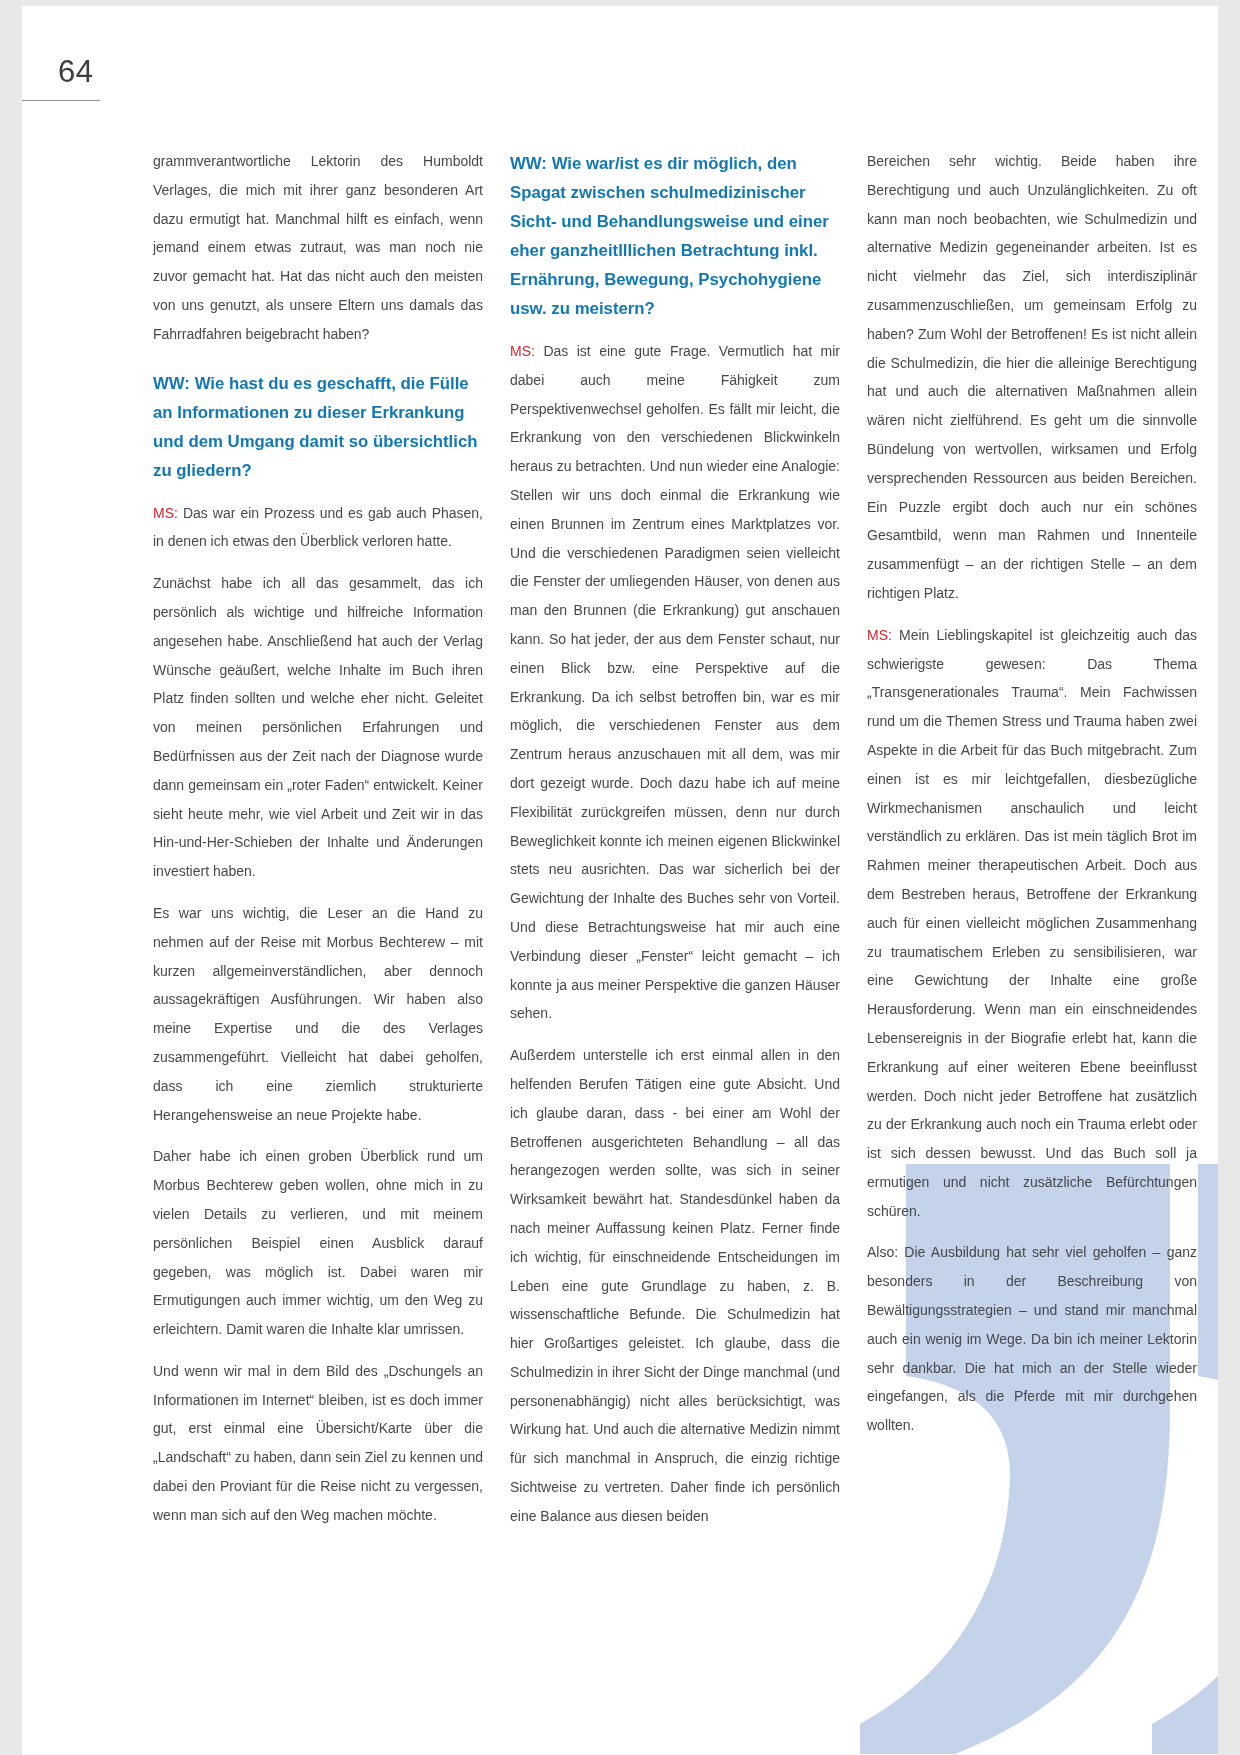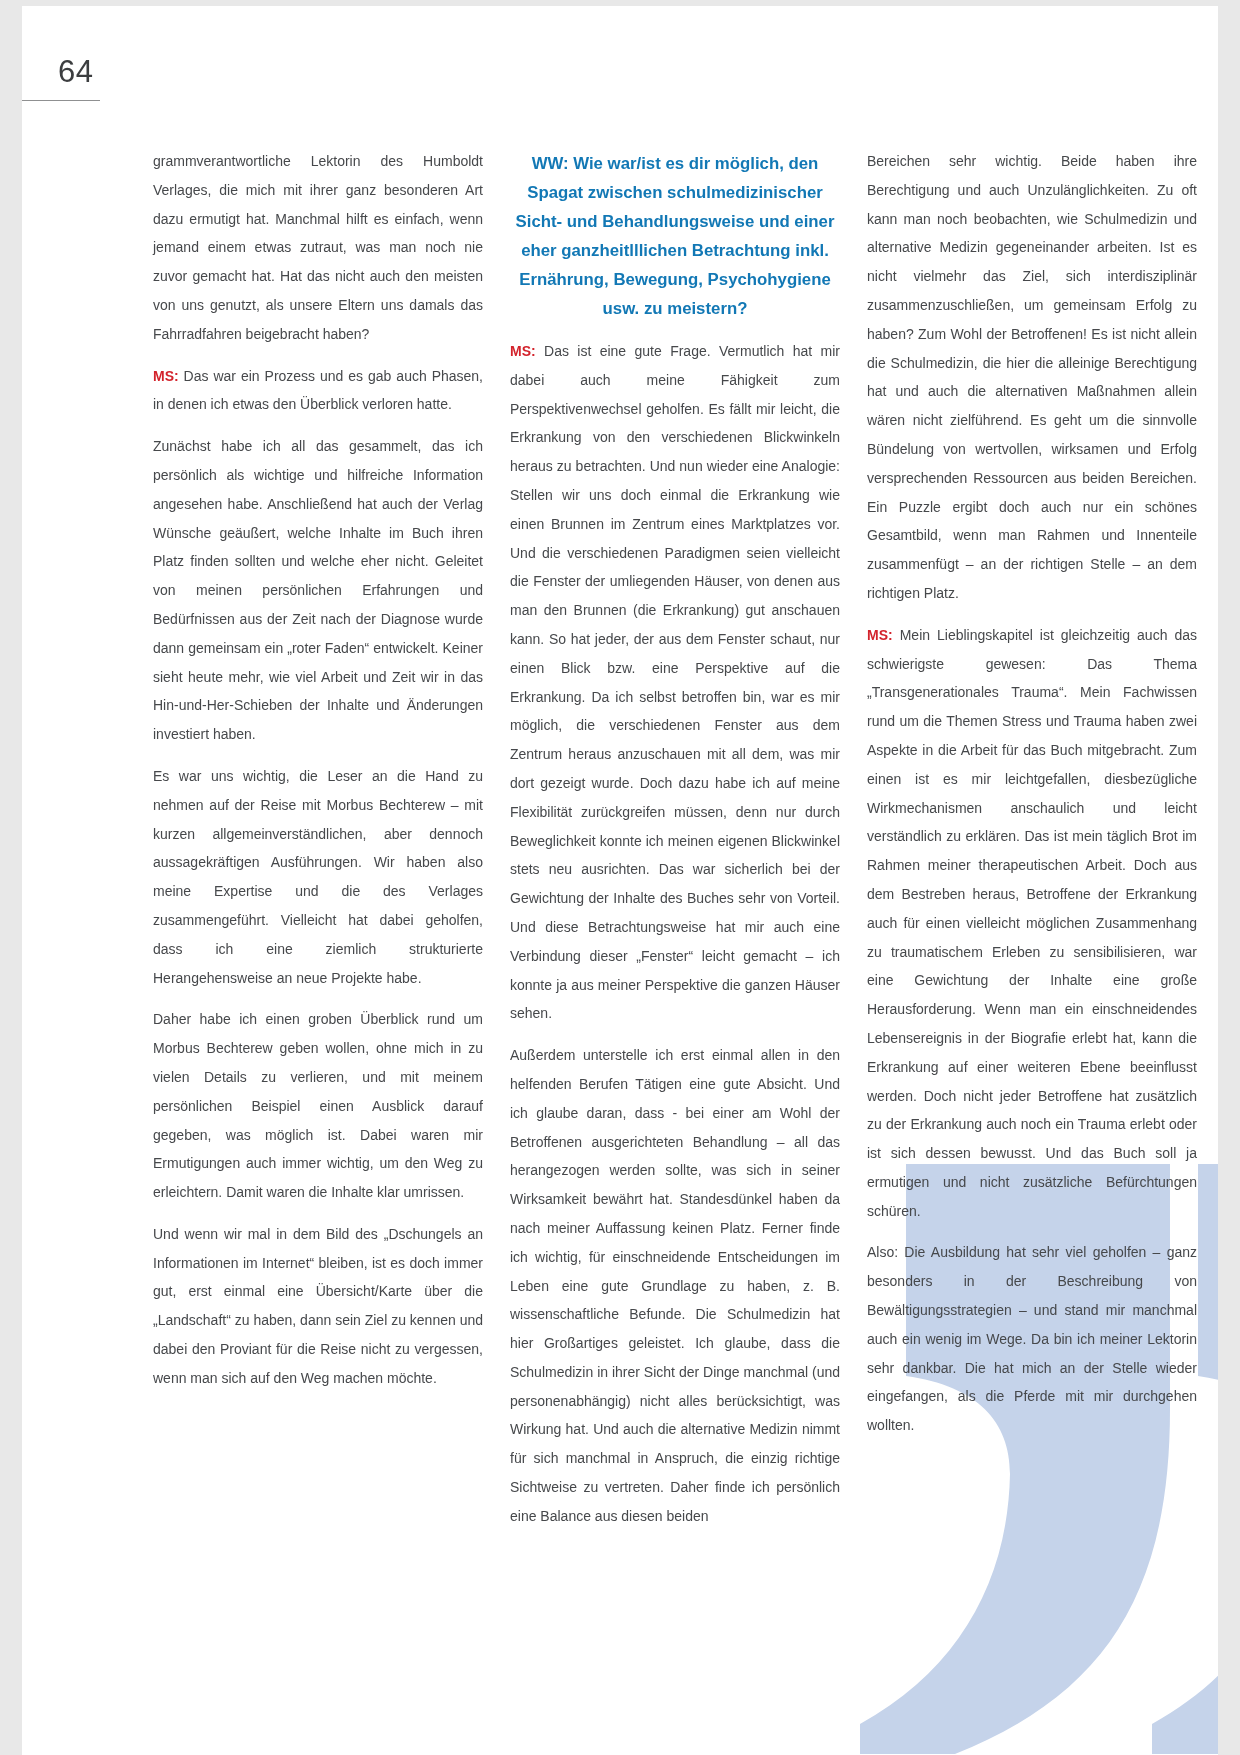--- a/index.html
+++ b/index.html
@@ -39,48 +39,49 @@
   .col{width:330px;flex:0 0 330px;}
   .block{
     margin:0 0 13px 0;
     font-size:14px;line-height:28.8px;
     color:var(--body-text,#46484b);
     text-align:justify;
   }
   .block.question{
     color:var(--question,#1278b5);
     font-weight:bold;
-    text-align:center;
+    text-align:left;
     font-size:16.8px;line-height:29px;
     margin:20px 0 14px 0;
   }
   .col .block.question:first-child{margin-top:2px;}
   .ms{
     color:var(--answer-prefix,#d3232c);
-    font-weight:bold;
+    font-weight:normal;
   }
 </style>
 </head>
 <body>
 
 <div class="page">
 
   <svg class="quote-art" viewBox="0 0 602 597" aria-hidden="true">
     <path fill="currentColor" d="M 46 0 L 310 0 L 310 245 C 310 430 245 530 95 590 L 0 590 L 0 560
              C 100 505 148 415 150 310 C 150 258 118 222 46 212 Z"></path>
     <path fill="currentColor" transform="translate(292,0)" d="M 46 0 L 310 0 L 310 245 C 310 430 245 530 95 590 L 0 590 L 0 560
              C 100 505 148 415 150 310 C 150 258 118 222 46 212 Z"></path>
   </svg>
 
   <div class="folio">64</div>
   <div class="folio-rule"></div>
 
   <div class="columns">
     <div class="col">
         <p class="block para">grammverantwortliche Lektorin des Humboldt Verlages, die mich mit ihrer ganz besonderen Art dazu ermutigt hat. Manchmal hilft es einfach, wenn jemand einem etwas zutraut, was man noch nie zuvor gemacht hat. Hat das nicht auch den meisten von uns genutzt, als unsere Eltern uns damals das Fahrradfahren beigebracht haben?</p>
+        <p class="block question">WW: Wie hast du es geschafft, die Fülle an Informationen zu dieser Erkrankung und dem Umgang damit so übersichtlich zu gliedern?</p>
         <p class="block answer"><span class="ms">MS:</span> <span>Das war ein Prozess und es gab auch Phasen, in denen ich etwas den Überblick verloren hatte.</span></p>
         <p class="block para">Zunächst habe ich all das gesammelt, das ich persönlich als wichtige und hilfreiche Information angesehen habe. Anschließend hat auch der Verlag Wünsche geäußert, welche Inhalte im Buch ihren Platz finden sollten und welche eher nicht. Geleitet von meinen persönlichen Erfahrungen und Bedürfnissen aus der Zeit nach der Diagnose wurde dann gemeinsam ein „roter Faden“ entwickelt. Keiner sieht heute mehr, wie viel Arbeit und Zeit wir in das Hin-und-Her-Schieben der Inhalte und Änderungen investiert haben.</p>
         <p class="block para">Es war uns wichtig, die Leser an die Hand zu nehmen auf der Reise mit Morbus Bechterew – mit kurzen allgemeinverständlichen, aber dennoch aussagekräftigen Ausführungen. Wir haben also meine Expertise und die des Verlages zusammengeführt. Vielleicht hat dabei geholfen, dass ich eine ziemlich strukturierte Herangehensweise an neue Projekte habe.</p>
         <p class="block para">Daher habe ich einen groben Überblick rund um Morbus Bechterew geben wollen, ohne mich in zu vielen Details zu verlieren, und mit meinem persönlichen Beispiel einen Ausblick darauf gegeben, was möglich ist. Dabei waren mir Ermutigungen auch immer wichtig, um den Weg zu erleichtern. Damit waren die Inhalte klar umrissen.</p>
         <p class="block para">Und wenn wir mal in dem Bild des „Dschungels an Informationen im Internet“ bleiben, ist es doch immer gut, erst einmal eine Übersicht/Karte über die „Landschaft“ zu haben, dann sein Ziel zu kennen und dabei den Proviant für die Reise nicht zu vergessen, wenn man sich auf den Weg machen möchte.</p>
       </div>
     <div class="col">
         <p class="block question">WW: Wie war/ist es dir möglich, den Spagat zwischen schulmedizinischer Sicht- und Behandlungsweise und einer eher ganzheitlllichen Betrachtung inkl. Ernährung, Bewegung, Psychohygiene usw. zu meistern?</p>
         <p class="block answer"><span class="ms">MS:</span> <span>Das ist eine gute Frage. Vermutlich hat mir dabei auch meine Fähigkeit zum Perspektivenwechsel geholfen. Es fällt mir leicht, die Erkrankung von den verschiedenen Blickwinkeln heraus zu betrachten. Und nun wieder eine Analogie: Stellen wir uns doch einmal die Erkrankung wie einen Brunnen im Zentrum eines Marktplatzes vor. Und die verschiedenen Paradigmen seien vielleicht die Fenster der umliegenden Häuser, von denen aus man den Brunnen (die Erkrankung) gut anschauen kann. So hat jeder, der aus dem Fenster schaut, nur einen Blick bzw. eine Perspektive auf die Erkrankung. Da ich selbst betroffen bin, war es mir möglich, die verschiedenen Fenster aus dem Zentrum heraus anzuschauen mit all dem, was mir dort gezeigt wurde. Doch dazu habe ich auf meine Flexibilität zurückgreifen müssen, denn nur durch Beweglichkeit konnte ich meinen eigenen Blickwinkel stets neu ausrichten. Das war sicherlich bei der Gewichtung der Inhalte des Buches sehr von Vorteil. Und diese Betrachtungsweise hat mir auch eine Verbindung dieser „Fenster“ leicht gemacht – ich konnte ja aus meiner Perspektive die ganzen Häuser sehen.</span></p>
         <p class="block para">Außerdem unterstelle ich erst einmal allen in den helfenden Berufen Tätigen eine gute Absicht. Und ich glaube daran, dass - bei einer am Wohl der Betroffenen ausgerichteten Behandlung – all das herangezogen werden sollte, was sich in seiner Wirksamkeit bewährt hat. Standesdünkel haben da nach meiner Auffassung keinen Platz. Ferner finde ich wichtig, für einschneidende Entscheidungen im Leben eine gute Grundlage zu haben, z. B. wissenschaftliche Befunde. Die Schulmedizin hat hier Großartiges geleistet. Ich glaube, dass die Schulmedizin in ihrer Sicht der Dinge manchmal (und personenabhängig) nicht alles berücksichtigt, was Wirkung hat. Und auch die alternative Medizin nimmt für sich manchmal in Anspruch, die einzig richtige Sichtweise zu vertreten. Daher finde ich persönlich eine Balance aus diesen beiden</p>

